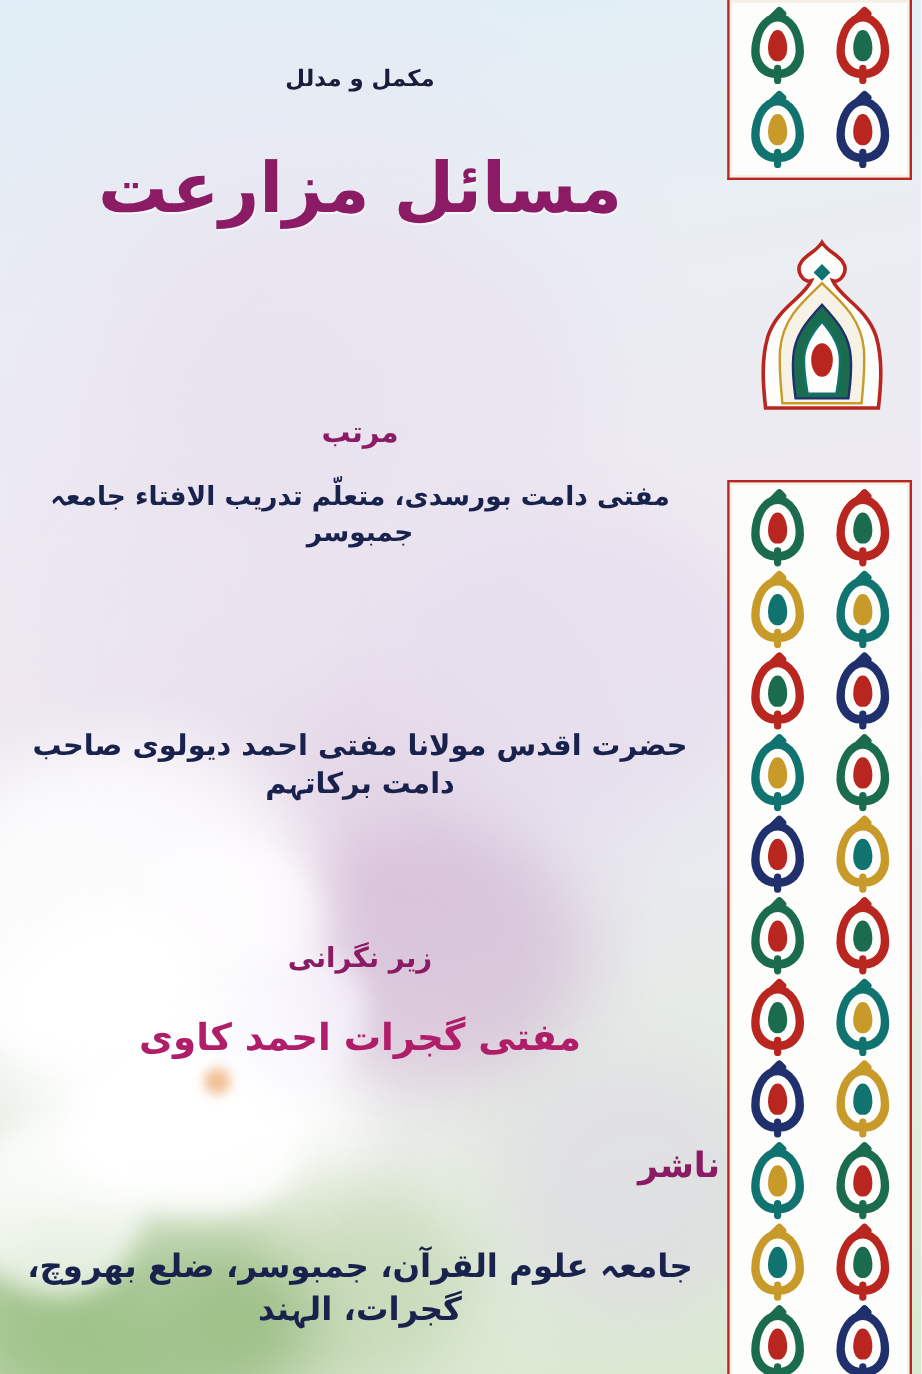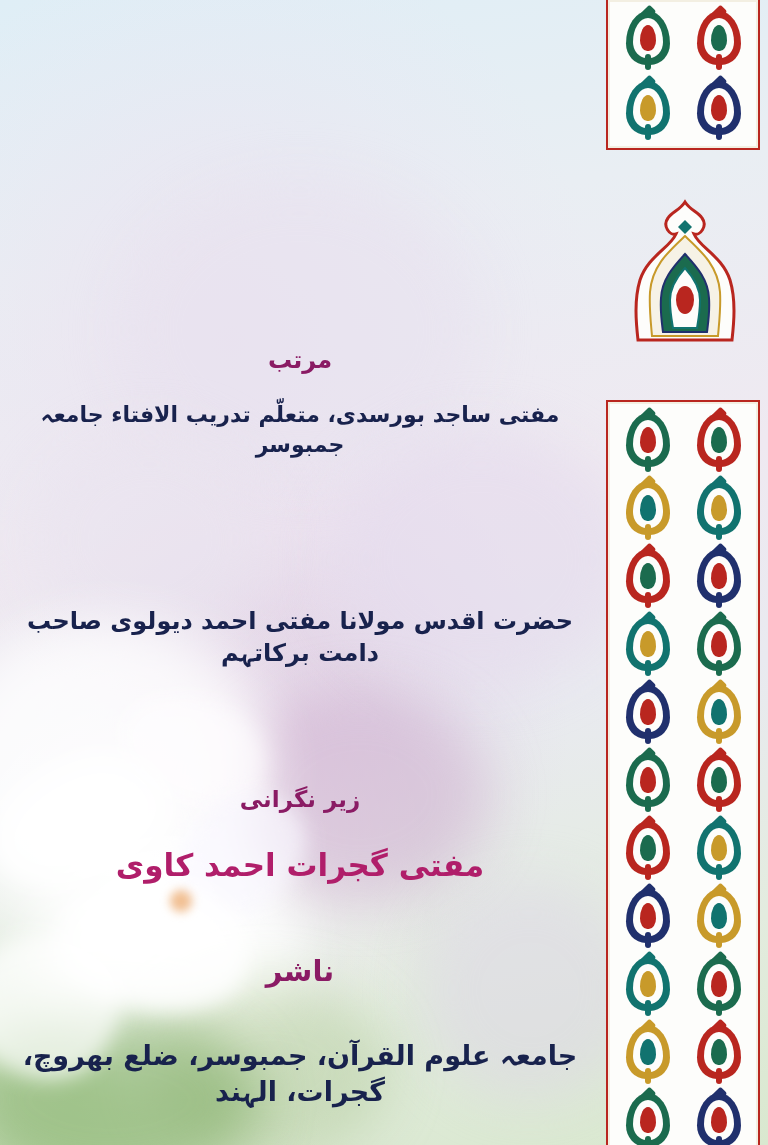--- a/index.html
+++ b/index.html
@@ -245,20 +245,21 @@
     color: #b01e6a;
   }
 
   .label-publisher {
     position: absolute;
     top: 952px;
     right: 0; left: 0;
     font-size: 29px;
     font-weight: 700;
     color: #8a1b64;
+    text-align: right;
   }
   .publisher-name {
     position: absolute;
     top: 1038px;
     right: 0; left: 0;
     font-size: 27px;
     font-weight: 700;
     color: #18224d;
     padding: 0 18px;
   }
@@ -432,23 +433,25 @@
         <div class="motif c-green">
             <span class="tip"></span>
             <span class="leaf"></span>
             <span class="stem"></span>
           </div>
       </div>
     </div>
   </div>
 
   <div class="content">
+    <div class="subtitle-top line">مكمل و مدلل</div>
+    <div class="main-title line">مسائل مزارعت</div>
 
     <div class="label-compiler line">مرتب</div>
-    <div class="compiler-name line">مفتی ساجد بورسدی، متعلّم تدریب الافتاء جامعہ جمبوسر</div>
+    <div class="compiler-name line">مفتی دامت بورسدی، متعلّم تدریب الافتاء جامعہ جمبوسر</div>
 
     <div class="guidance-name line">حضرت اقدس مولانا مفتی احمد دیولوی صاحب دامت برکاتہم</div>
 
     <div class="label-supervision line">زیر نگرانی</div>
     <div class="supervision-name line">مفتی گجرات احمد کاوی</div>
 
     <div class="label-publisher line">ناشر</div>
     <div class="publisher-name line">جامعہ علوم القرآن، جمبوسر، ضلع بھروچ، گجرات، الہند</div>
   </div>
 </div>

